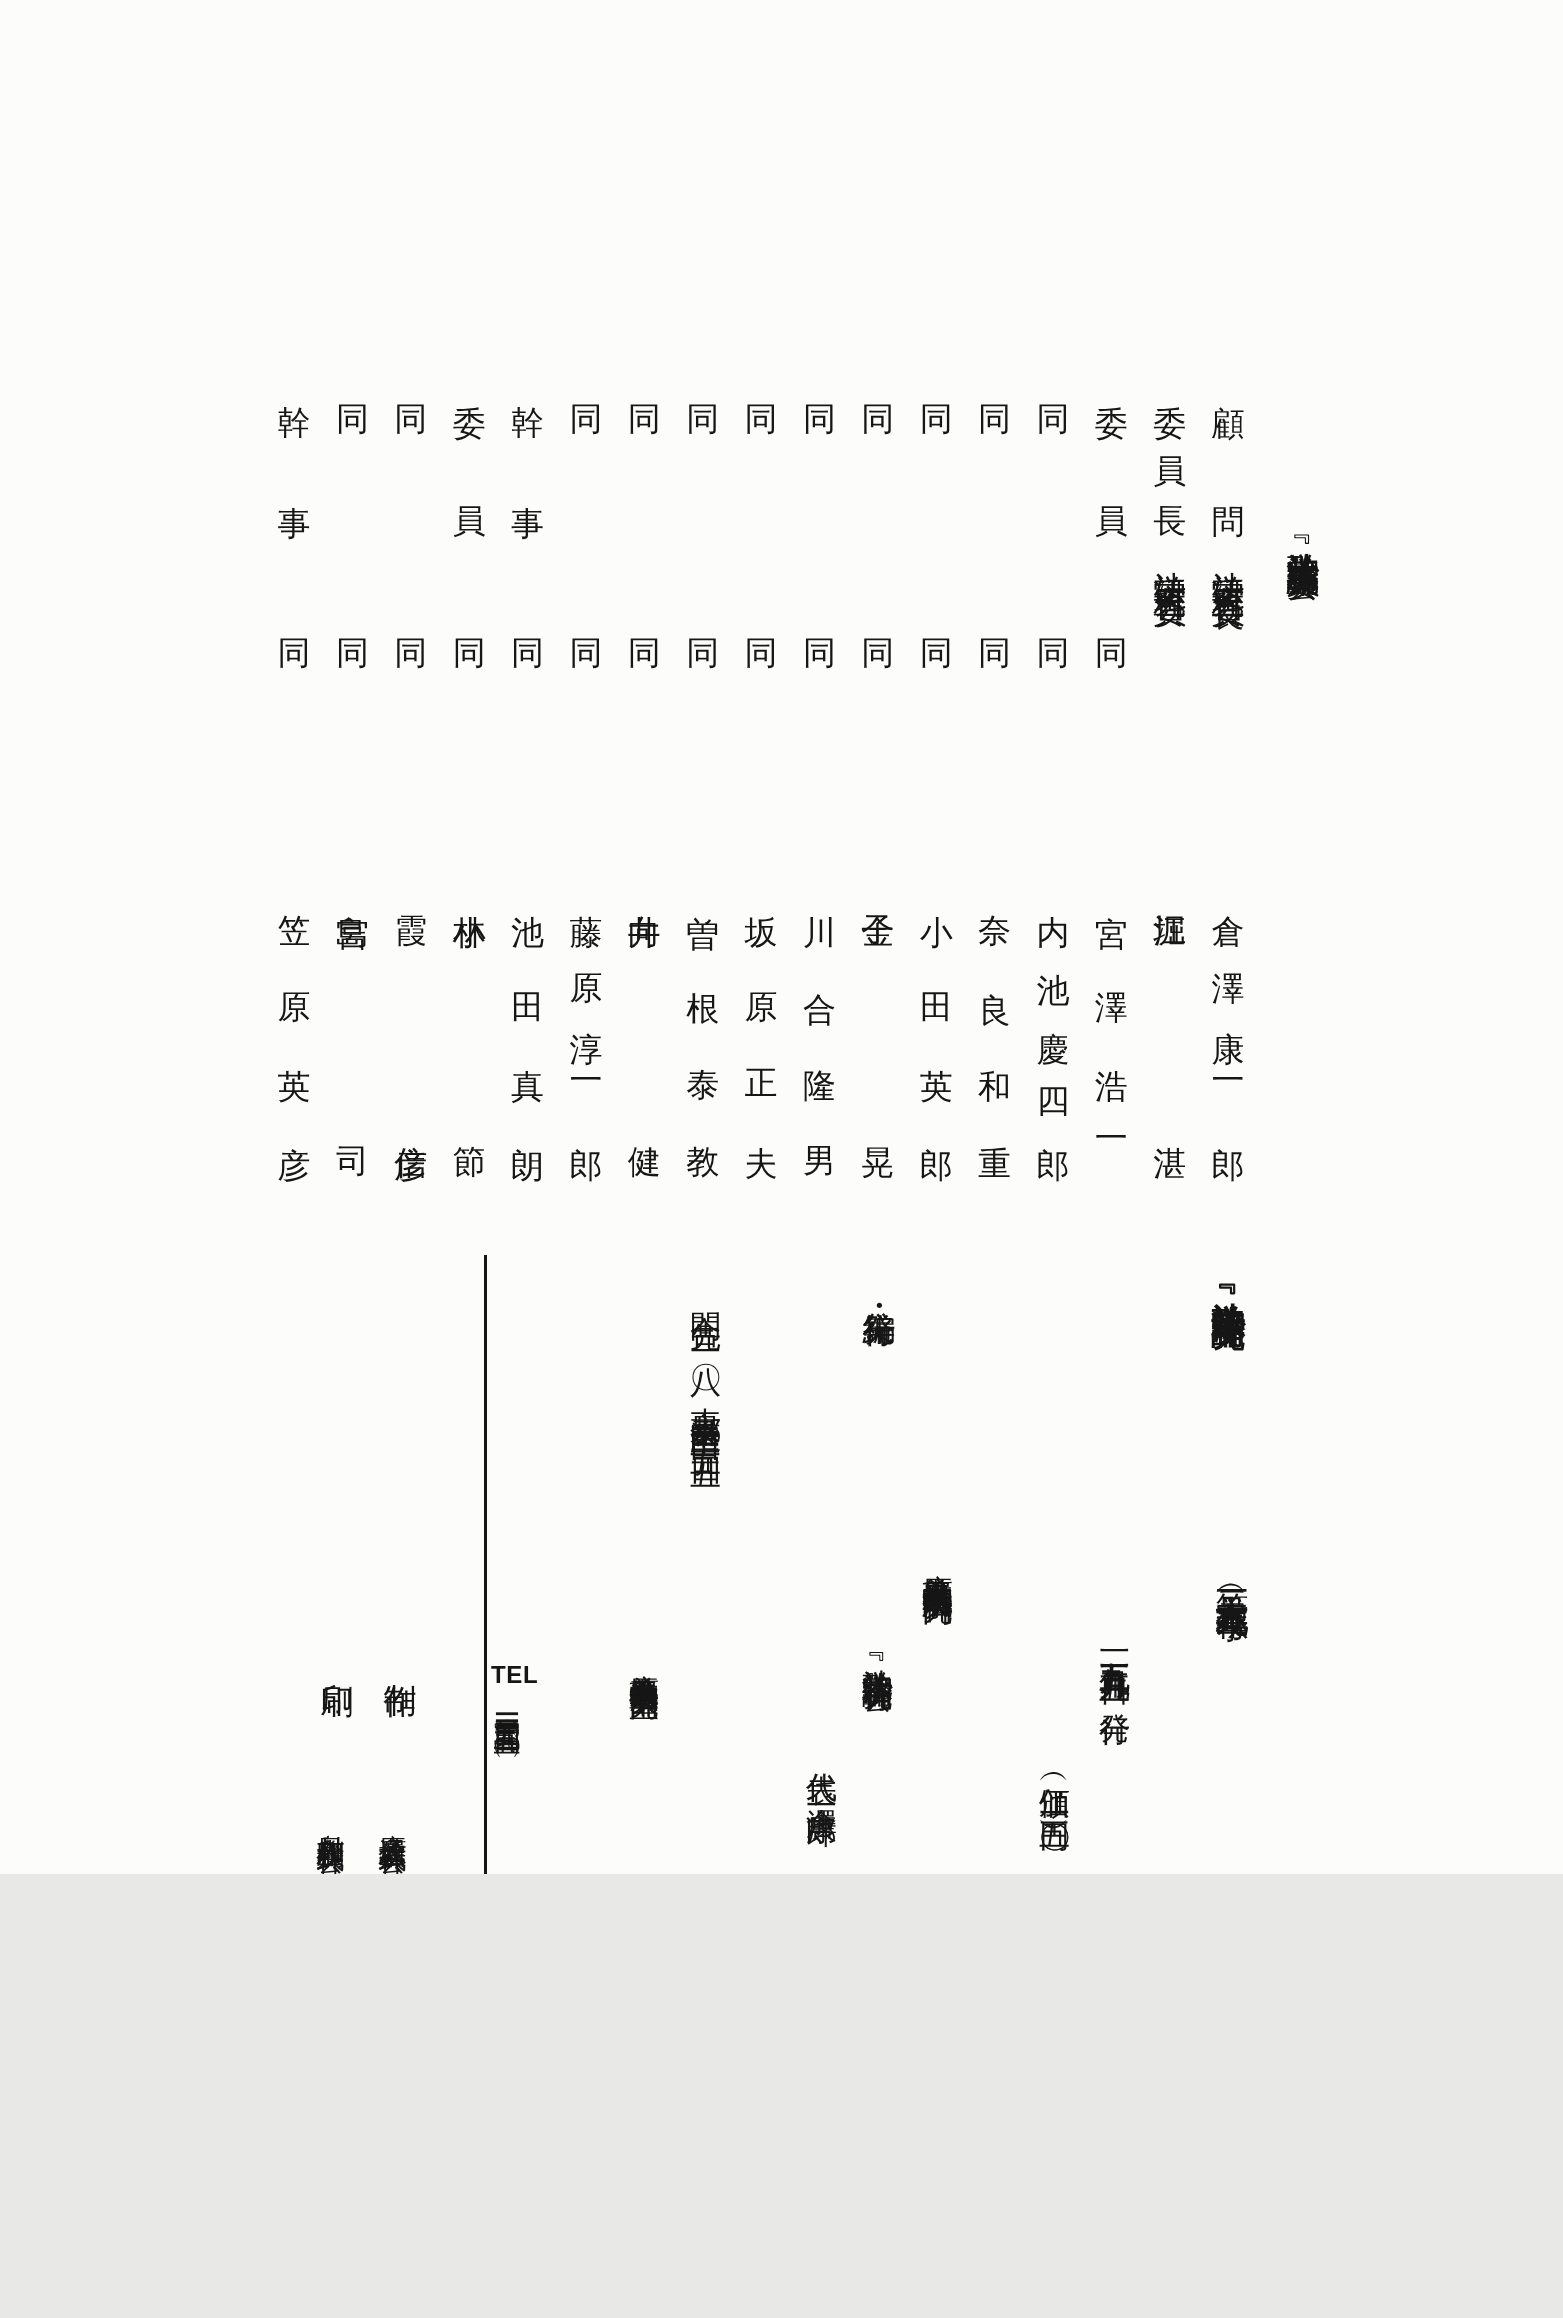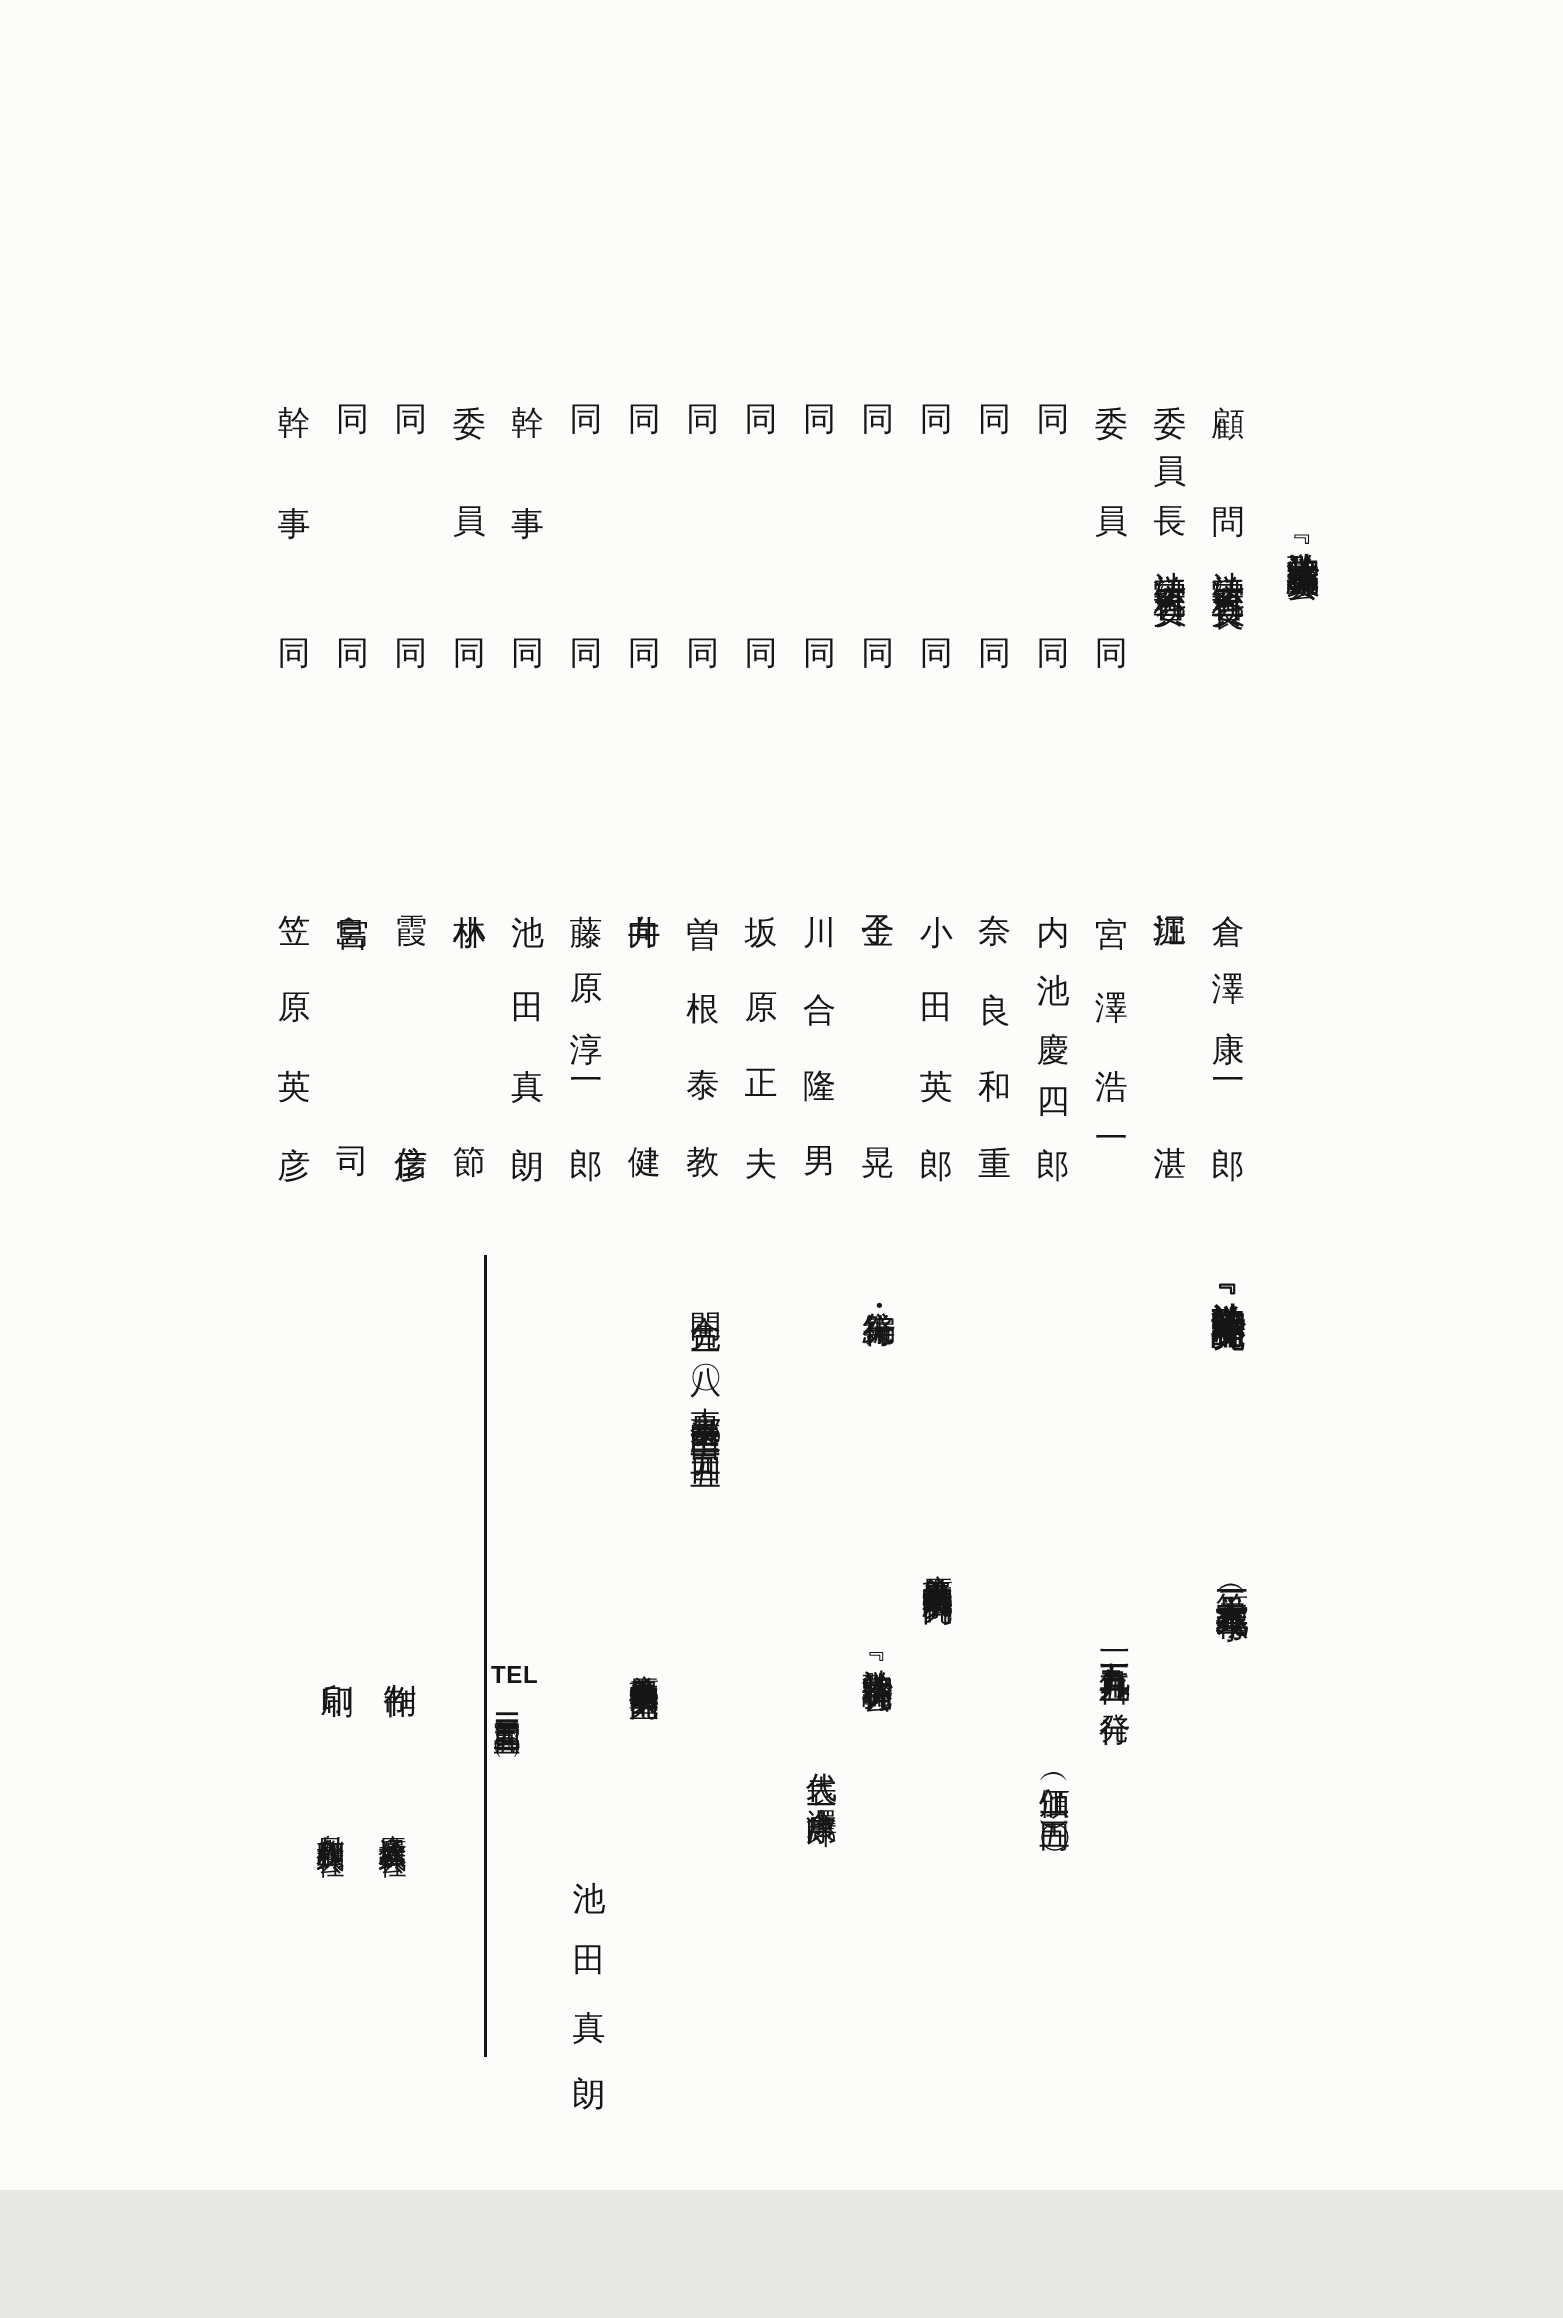--- a/index.html
+++ b/index.html
@@ -1,17 +1,17 @@
 <!DOCTYPE html>
 <html style="font-size:11.3px"><head>
 <meta charset="utf-8">
 <style>
   html,body { margin:0; padding:0; background:#e8e8e6; }
   .page {
-    position:relative; width:1563px; height:2190px; margin:0 auto;
+    position:relative; width:1563px; height:1874px; margin:0 auto;
     background:#fcfcfa; color:#161616; overflow:hidden;
     font-family:"DejaVu Serif","Liberation Serif",serif;
   }
   
   .vtext {
     position:absolute; writing-mode:vertical-rl; text-orientation:mixed;
     line-height:1; white-space:nowrap; letter-spacing:1.4px;
   }
   
   .vjust {

